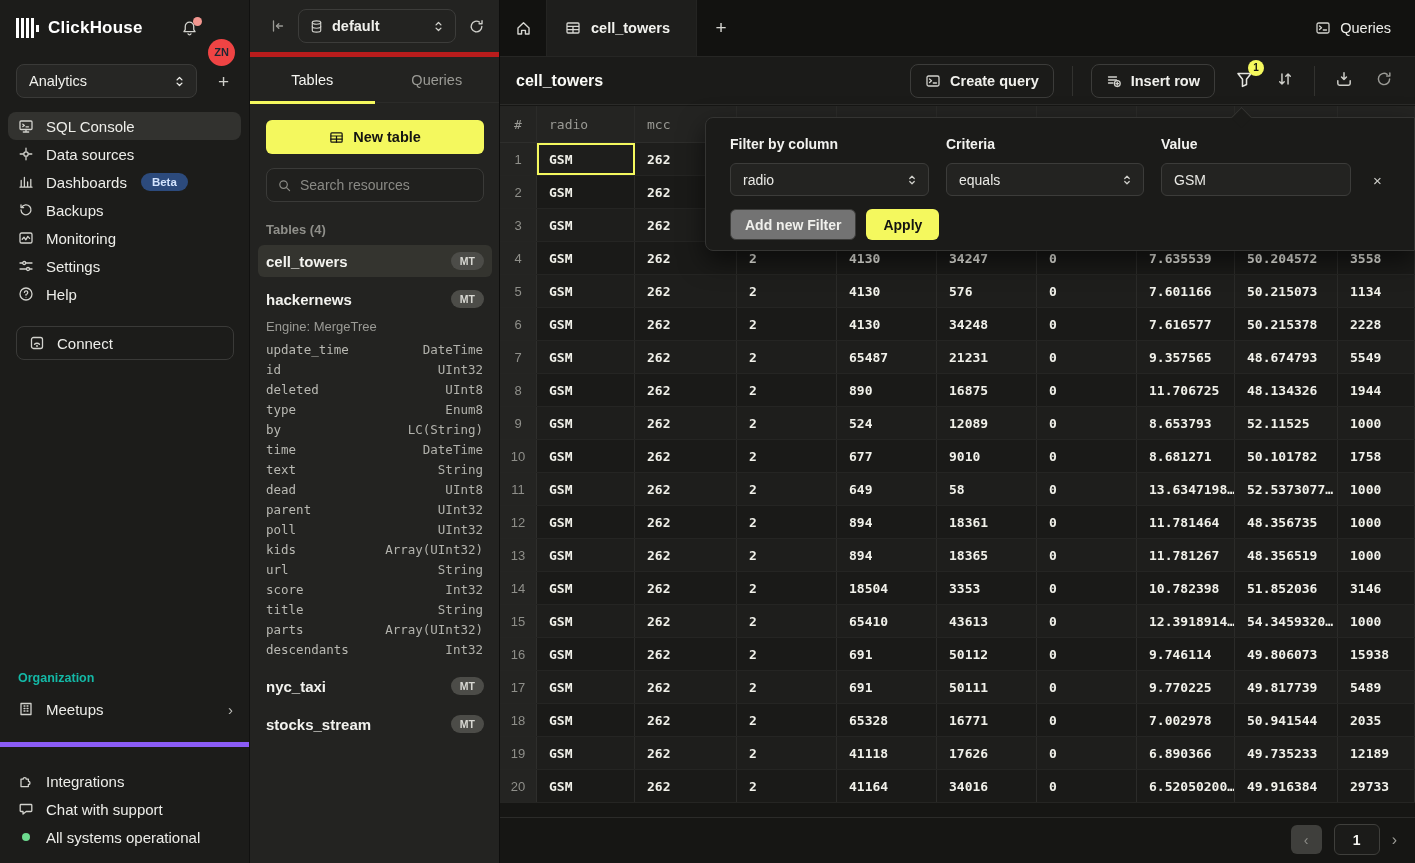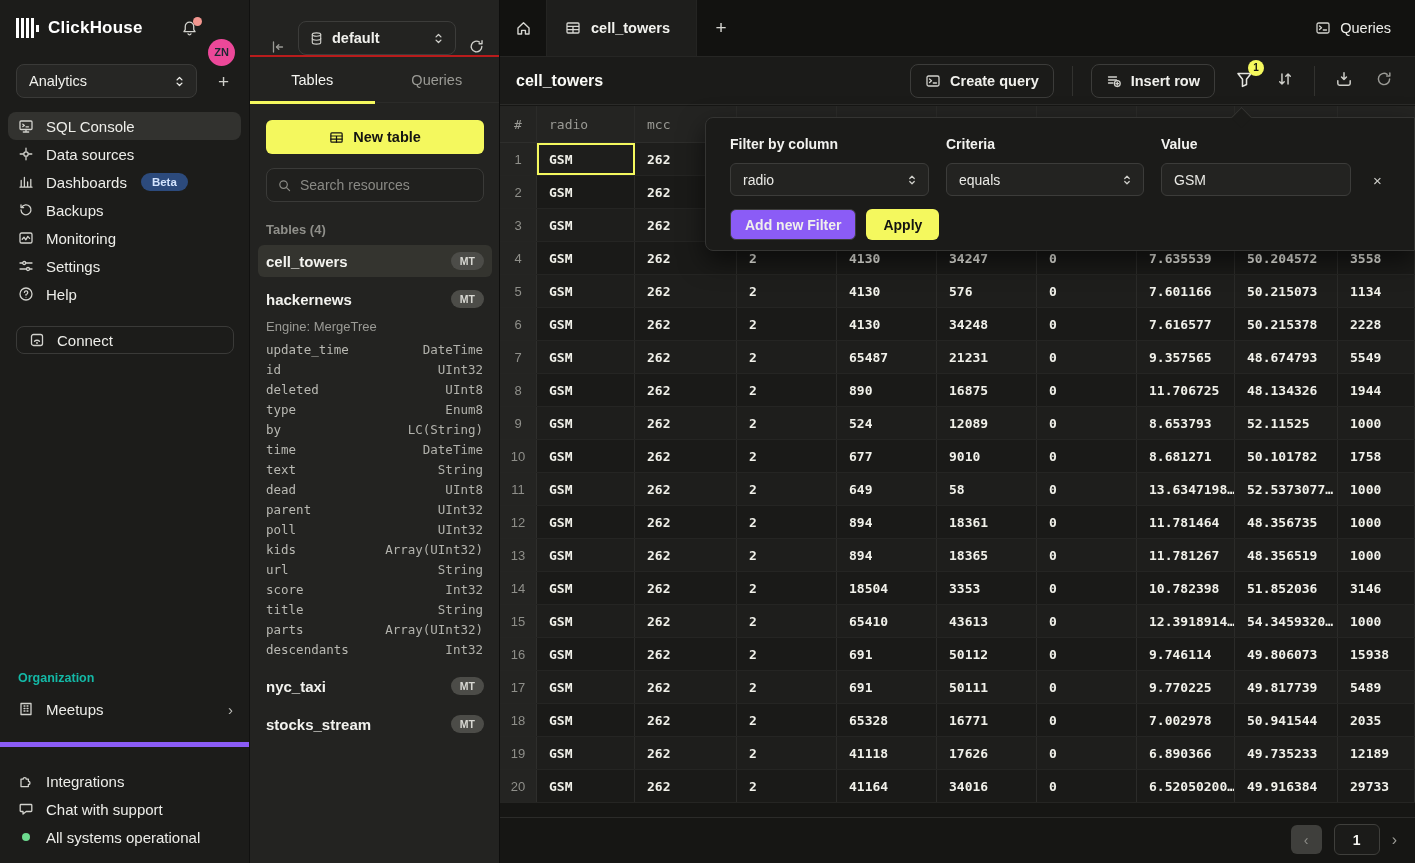--- a/index.html
+++ b/index.html
@@ -15,40 +15,40 @@
   
   .sidebar { position:absolute; left:0; top:0; width:250px; height:863px; background:#1c1c1a; border-right:1px solid #111110; }
   .sb-header { display:flex; align-items:center; height:56px; padding:0 14px 0 16px; }
   .logo { display:flex; align-items:center; gap:2px; height:22px; margin-right:9px; }
   .logo i { display:block; width:3px; height:20px; background:#fff; }
   .logo i.short { height:7px; }
   .brand { font-size:17px; font-weight:700; color:#fff; letter-spacing:.2px; }
   .sb-header .spacer { flex:1; }
   .bell { position:relative; margin-right:10px; cursor:pointer; }
   .bell .dot { position:absolute; top:-3px; right:-4px; width:9px; height:9px; border-radius:50%; background:#f2968f; }
-  .avatar { width:27px; height:27px; border-radius:50%; background:#ec4899; color:#1d2733; font-size:11px; font-weight:700; display:flex; align-items:center; justify-content:center;margin-top:48px; }
+  .avatar { width:27px; height:27px; border-radius:50%; background:#ef4444; color:#1d2733; font-size:11px; font-weight:700; display:flex; align-items:center; justify-content:center;margin-top:48px; }
   .workspace { display:flex; align-items:center; gap:17px; padding:8px 16px 0 16px; }
   .ws-select { flex:1; display:flex; align-items:center; justify-content:space-between; height:34px; padding:0 10px 0 12px; background:#262624; border:1px solid #3a3a38; border-radius:8px; cursor:pointer; }
   .ws-select span { font-size:14.5px; color:#f0f0ec; }
   .ws-add { background:none; border:none; color:#cfcfca; font-size:19px; line-height:1; cursor:pointer; padding:2px 4px; }
   .sb-menu { margin-top:14px; padding:0 8px; }
   .menu-item { display:flex; align-items:center; gap:12px; height:28px; padding:0 8px 0 10px; border-radius:8px; cursor:pointer; }
   .menu-item.active { background:#32322f; }
   .mi-label { font-size:15px; color:#eDeDe9; color:#ededE9; }
   .mi-badge { margin-left:2px; background:#2c4a7c; color:#d3e3fd; font-size:11.5px; font-weight:700; padding:3px 11px; border-radius:11px; }
-  .connect { display:flex; align-items:center; gap:12px; width:218px; margin:18px 16px 0 16px; height:28px; padding:4px 12px; background:none; border:1px solid #3a3a38; border-radius:8px; color:#ededE9; font-size:15px; font-family:inherit; cursor:pointer; }
+  .connect { display:flex; align-items:center; gap:12px; width:218px; margin:18px 16px 0 16px; height:34px; padding:4px 12px; background:none; border:1px solid #3a3a38; border-radius:8px; color:#ededE9; font-size:15px; font-family:inherit; cursor:pointer; }
   .sb-org { position:absolute; bottom:140px; left:0; right:0; padding:0 8px; }
   .org-label { font-size:12.5px; font-weight:700; color:#14b8a6; margin:0 0 10px 10px; }
   .sb-bottom { position:absolute; bottom:0; left:0; right:0; border-top:5px solid #8b5cf6; padding:20px 8px 12px 8px; }
   .chev-right { margin-left:auto; color:#bdbdb8; font-size:15px; }
   .dot-green { width:8px; height:8px; border-radius:50%; background:#6ddb8f; margin:0 4px; }
 
   
   .explorer { position:absolute; left:250px; top:0; width:250px; height:863px; background:#232321; border-right:1px solid #0e0e0d; }
-  .ex-top { display:flex; align-items:flex-end; height:57px; padding:0 14px 0 20px; border-bottom:2px solid #b91c1c; gap:12px; }
+  .ex-top { display:flex; align-items:center; height:57px; padding:0 14px 0 20px; border-bottom:5px solid #b91c1c; gap:12px; }
   .db-select { flex:1; display:flex; align-items:center; gap:8px; height:34px; padding:0 10px; background:#232321; border:1px solid #3c3c3a; border-radius:8px; cursor:pointer; }
   .db-select .db-name { flex:1; font-size:14.5px; font-weight:600; color:#f0f0ec; }
   .ex-tabs { display:flex; height:46px; border-bottom:1px solid #2b2b29; }
   .ex-tab { flex:1; display:flex; align-items:center; justify-content:center; font-size:14.5px; color:#9a9a95; cursor:pointer; position:relative; }
   .ex-tab.active { color:#f5f5f1; }
   .ex-tab.active::after { content:""; position:absolute; bottom:-2px; left:0; right:0; height:3px; background:#f4f85e; }
   .new-table { display:flex; align-items:center; justify-content:center; gap:9px; width:218px; margin:17px 16px 0 16px; height:34px; background:#f4f85e; color:#141412; border:none; border-radius:6px; font-size:14.5px; font-weight:700; font-family:inherit; cursor:pointer; }
   .new-table .ico { color:#141412; }
   .search-box { display:flex; align-items:center; gap:8px; width:218px; margin:14px 16px 0 16px; height:34px; padding:0 10px; background:#20201e; border:1px solid #3a3a38; border-radius:8px; }
   .search-box input { flex:1; background:none; border:none; outline:none; color:#e8e8e4; font-size:14px; font-family:inherit; }
@@ -106,21 +106,21 @@
   .popup { position:absolute; top:117px; left:205px; width:710px; height:134px; background:#1b1b19; border:1px solid #343432; border-radius:8px 0 0 8px; box-shadow:0 10px 26px rgba(0,0,0,.55); z-index:10; padding:18px 0 0 24px; }
   .popup::before { content:""; position:absolute; top:-8px; left:528px; width:14px; height:14px; background:#1b1b19; border-left:1px solid #343432; border-top:1px solid #343432; transform:rotate(45deg); }
   .pp-row { display:flex; }
   .pp-col { display:flex; flex-direction:column; }
   .pp-col label { font-size:14px; font-weight:700; color:#f2f2ef; margin-bottom:11px; }
   .pp-select { display:flex; align-items:center; justify-content:space-between; height:33px; padding:0 10px 0 12px; background:#232321; border:1px solid #3c3c3a; border-radius:6px; font-size:14px; color:#e9e9e5; cursor:pointer; }
   .pp-input { height:33px; padding:0 12px; background:#232321; border:1px solid #3c3c3a; border-radius:6px; font-size:14px; color:#e9e9e5; width:100%; font-family:inherit; outline:none; }
   .pp-w1{width:199px; margin-right:17px;} .pp-w2{width:198px; margin-right:17px;} .pp-w3{width:190px;}
   .pp-close { align-self:flex-end; margin:0 0 7px 22px; color:#cfcfca; font-size:15px; cursor:pointer; }
   .pp-actions { display:flex; align-items:center; gap:10px; margin-top:13px; }
-  .pp-add { height:31px; padding:0 14px; background:#8b5cf6; border:1px solid #3c3c3a; border-radius:6px; color:#f0f0ec; font-size:14px; font-weight:600; font-family:inherit; cursor:pointer; }
+  .pp-add { height:31px; padding:0 14px; background:#737373; border:1px solid #3c3c3a; border-radius:6px; color:#f0f0ec; font-size:14px; font-weight:600; font-family:inherit; cursor:pointer; }
   .pp-apply { height:31px; padding:0 17px; background:#f4f85e; border:none; border-radius:6px; color:#141412; font-size:14px; font-weight:700; font-family:inherit; cursor:pointer; }
 </style>
 </head>
 <body>
 
 <div class="screen">
 
   <aside class="sidebar">
     <div class="sb-header">
       <span class="logo">

